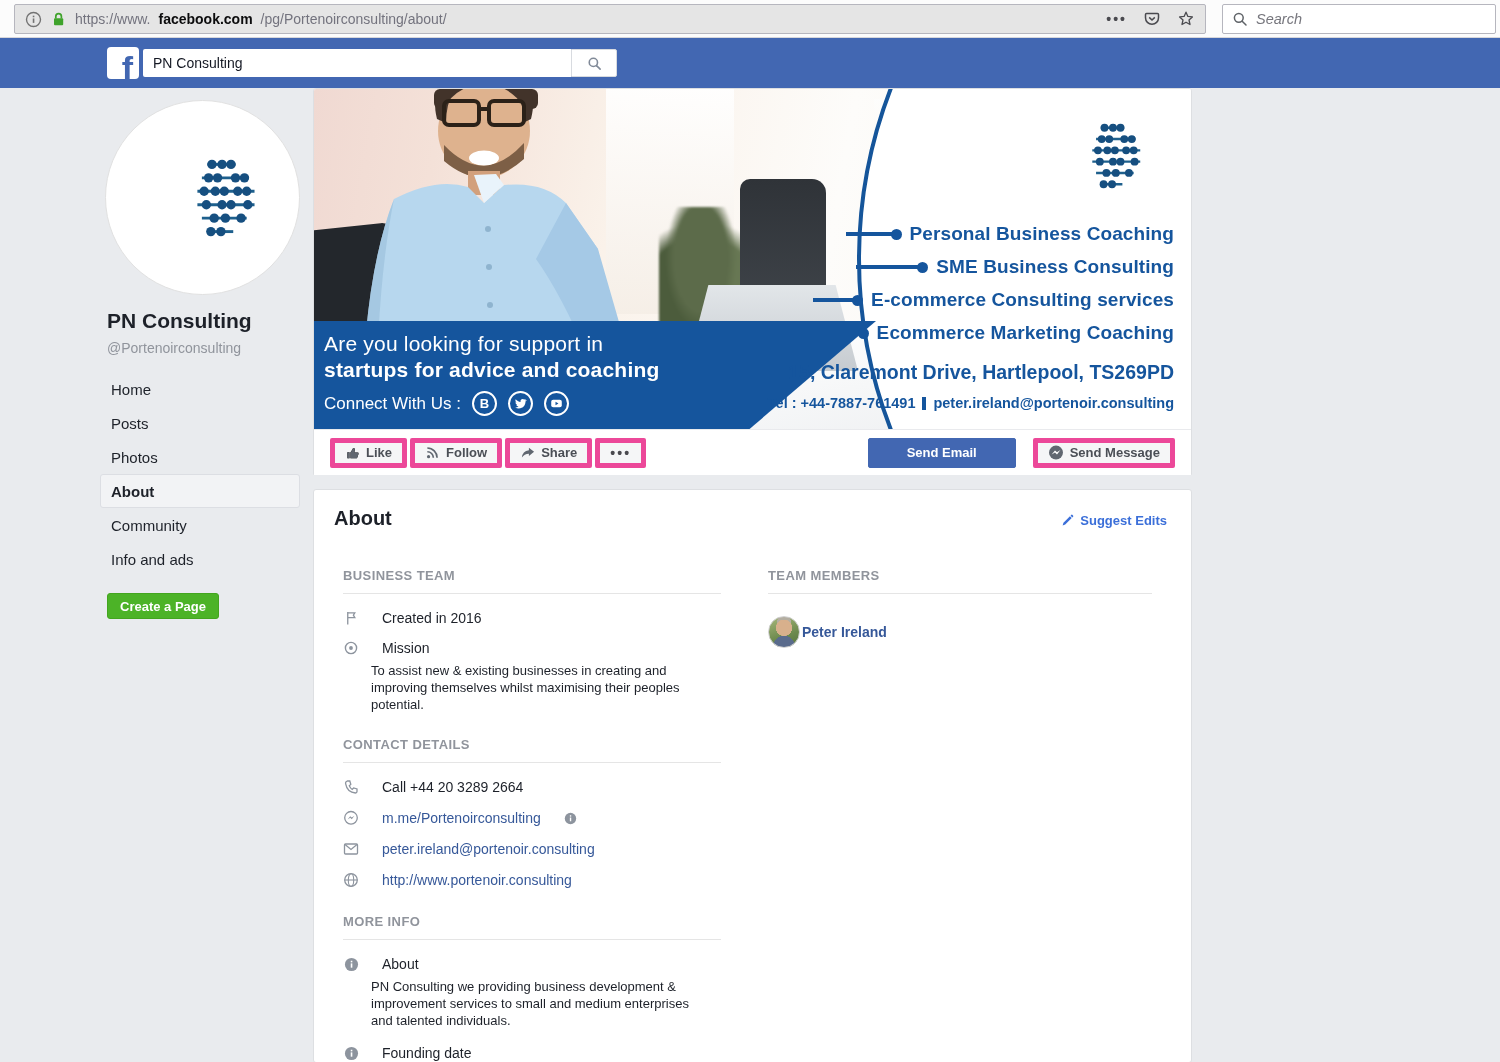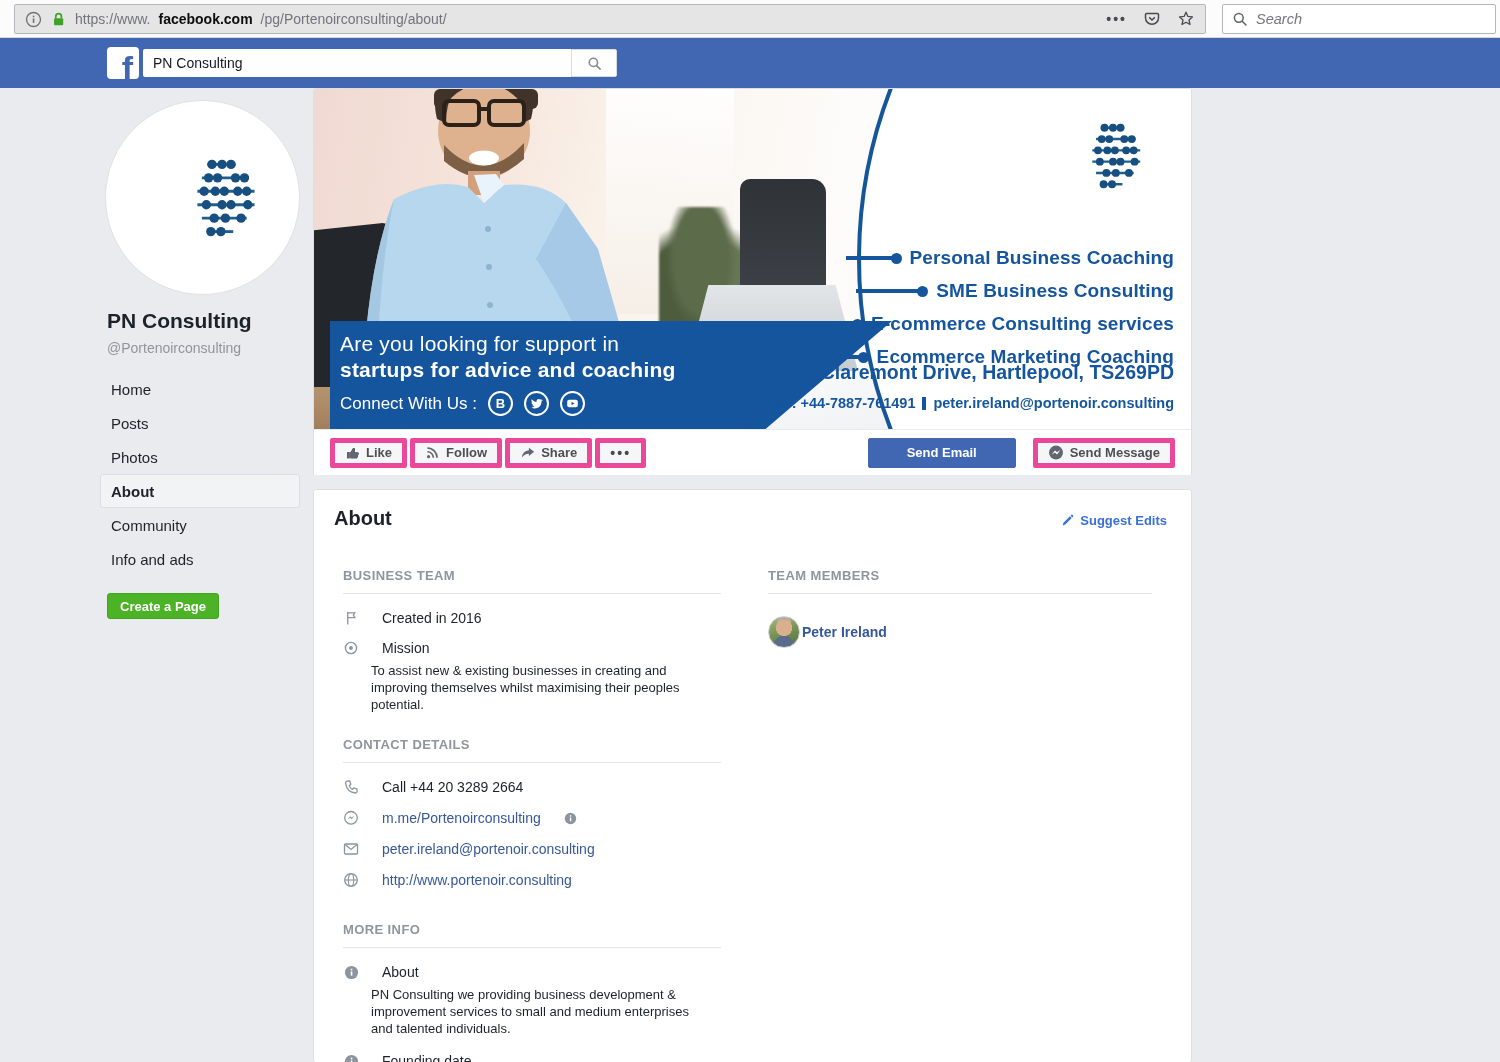--- a/index.html
+++ b/index.html
@@ -69,31 +69,31 @@
   .ph-chair-r::after { content:""; position:absolute; left:39px; top:165px; width:8px; height:62px; background:#383d43; }
   .ph-floor { position:absolute; left:0; bottom:0; width:620px; height:42px;
               background:linear-gradient(#cda87b,#b98f63); opacity:.85; }
   .ph-desk { position:absolute; left:295px; bottom:-6px; width:430px; height:135px;
              background:linear-gradient(175deg,#ffffff,#edeff1); transform:skewY(-7deg); transform-origin:right bottom; }
   .ph-laptop { position:absolute; left:372px; bottom:58px; width:172px; height:86px;
                background:linear-gradient(#e2e6e9,#c6cbd0); clip-path:polygon(13% 0,87% 0,100% 100%,0 100%); }
   .person-svg { position:absolute; left:22px; top:0; width:300px; height:340px; z-index:2; }
   .circle-panel { position:absolute; left:543px; top:-305px; width:950px; height:950px;
                   border-radius:50%; background:#fff; border:4px solid #15559a; z-index:3; }
-  .banner { position:absolute; left:16px; bottom:0; width:562px; height:108px; background:#15559d;
+  .banner { position:absolute; left:0; bottom:0; width:562px; height:108px; background:#15559d;
             clip-path:polygon(0 0,100% 0,77.5% 100%,0 100%); z-index:4; color:#fff; padding:11px 0 16px 10px; }
   .banner-line1 { font-size:21px; font-weight:400; letter-spacing:.2px; }
   .banner-line2 { font-size:21px; font-weight:700; margin-top:2px; letter-spacing:.2px; }
   .connect-row { display:flex; align-items:center; gap:11px; margin-top:9px; font-size:17px; }
   .soc { width:25px; height:25px; border-radius:50%; border:2px solid #fff; color:#fff;
          display:flex; align-items:center; justify-content:center; cursor:pointer; }
   .soc b { font-size:13px; }
   .cover-right { position:absolute; right:0; top:0; width:360px; height:100%; z-index:5; }
   .cover-logo { position:absolute; right:45px; top:20px; width:98px; height:94px; }
-  .svc { position:absolute; right:17px; height:24px; display:flex; align-items:center;margin-top:24px; }
+  .svc { position:absolute; right:17px; height:24px; display:flex; align-items:center; }
   .svc .line { height:4px; background:#15559d; }
   .svc .dot { width:11px; height:11px; border-radius:50%; background:#15559d; margin:0 8px 0 -1px; }
   .svc .txt { font-size:19px; font-weight:600; color:#15559d; letter-spacing:.1px; white-space:nowrap; }
   .cover-address { position:absolute; right:17px; top:272px; font-size:19.5px; font-weight:600;
                    color:#15559d; white-space:nowrap; }
   .cover-contactline { position:absolute; right:17px; top:306px; font-size:14.5px; font-weight:600;
                        color:#15559d; display:flex; align-items:center; gap:7px; white-space:nowrap; }
   .tel-sep { width:4px; height:13px; background:#15559d; }
 
   
@@ -121,21 +121,21 @@
   .info-row .ic { width:16px; display:flex; justify-content:center; }
   .info-row a, .lnk { color:#365899; text-decoration:none; cursor:pointer; }
   .para { margin:6px 0 0 28px; width:332px; font-size:13px; line-height:17px; color:#1d2129; }
   .member-row { display:flex; align-items:center; gap:2px; margin-top:22px; cursor:pointer; }
   .member-avatar { width:32px; height:32px; border-radius:50%; border:1px solid #d0d0d0;
        background:radial-gradient(circle at 50% 36%, #d8b08c 0 33%, rgba(0,0,0,0) 34%),
                   radial-gradient(circle at 50% 18%, #b4aea1 0 24%, rgba(0,0,0,0) 25%),
                   radial-gradient(circle at 50% 98%, #5a6b8c 0 32%, rgba(0,0,0,0) 33%),
                   linear-gradient(160deg,#a8b87a,#6d8a4e 60%,#57743f); }
   .member-name { font-size:14px; font-weight:700; color:#365899; }
-  .mt16{margin-top:16px} .mt14{margin-top:14px} .mt15{margin-top:15px} .mt24{margin-top:24px} .mt26{margin-top:34px}
+  .mt16{margin-top:16px} .mt14{margin-top:14px} .mt15{margin-top:15px} .mt24{margin-top:24px} .mt26{margin-top:26px}
 </style>
 </head>
 <body>
 
 <div class="browser-bar">
   <div class="url-bar">
     <svg width="17" height="17" viewBox="0 0 16 16">
         <circle cx="8" cy="8" r="6.6" fill="none" stroke="#737373" stroke-width="1.3"></circle>
         <rect x="7.3" y="7" width="1.5" height="4.2" fill="#737373"></rect>
         <rect x="7.3" y="4.4" width="1.5" height="1.5" fill="#737373"></rect>

